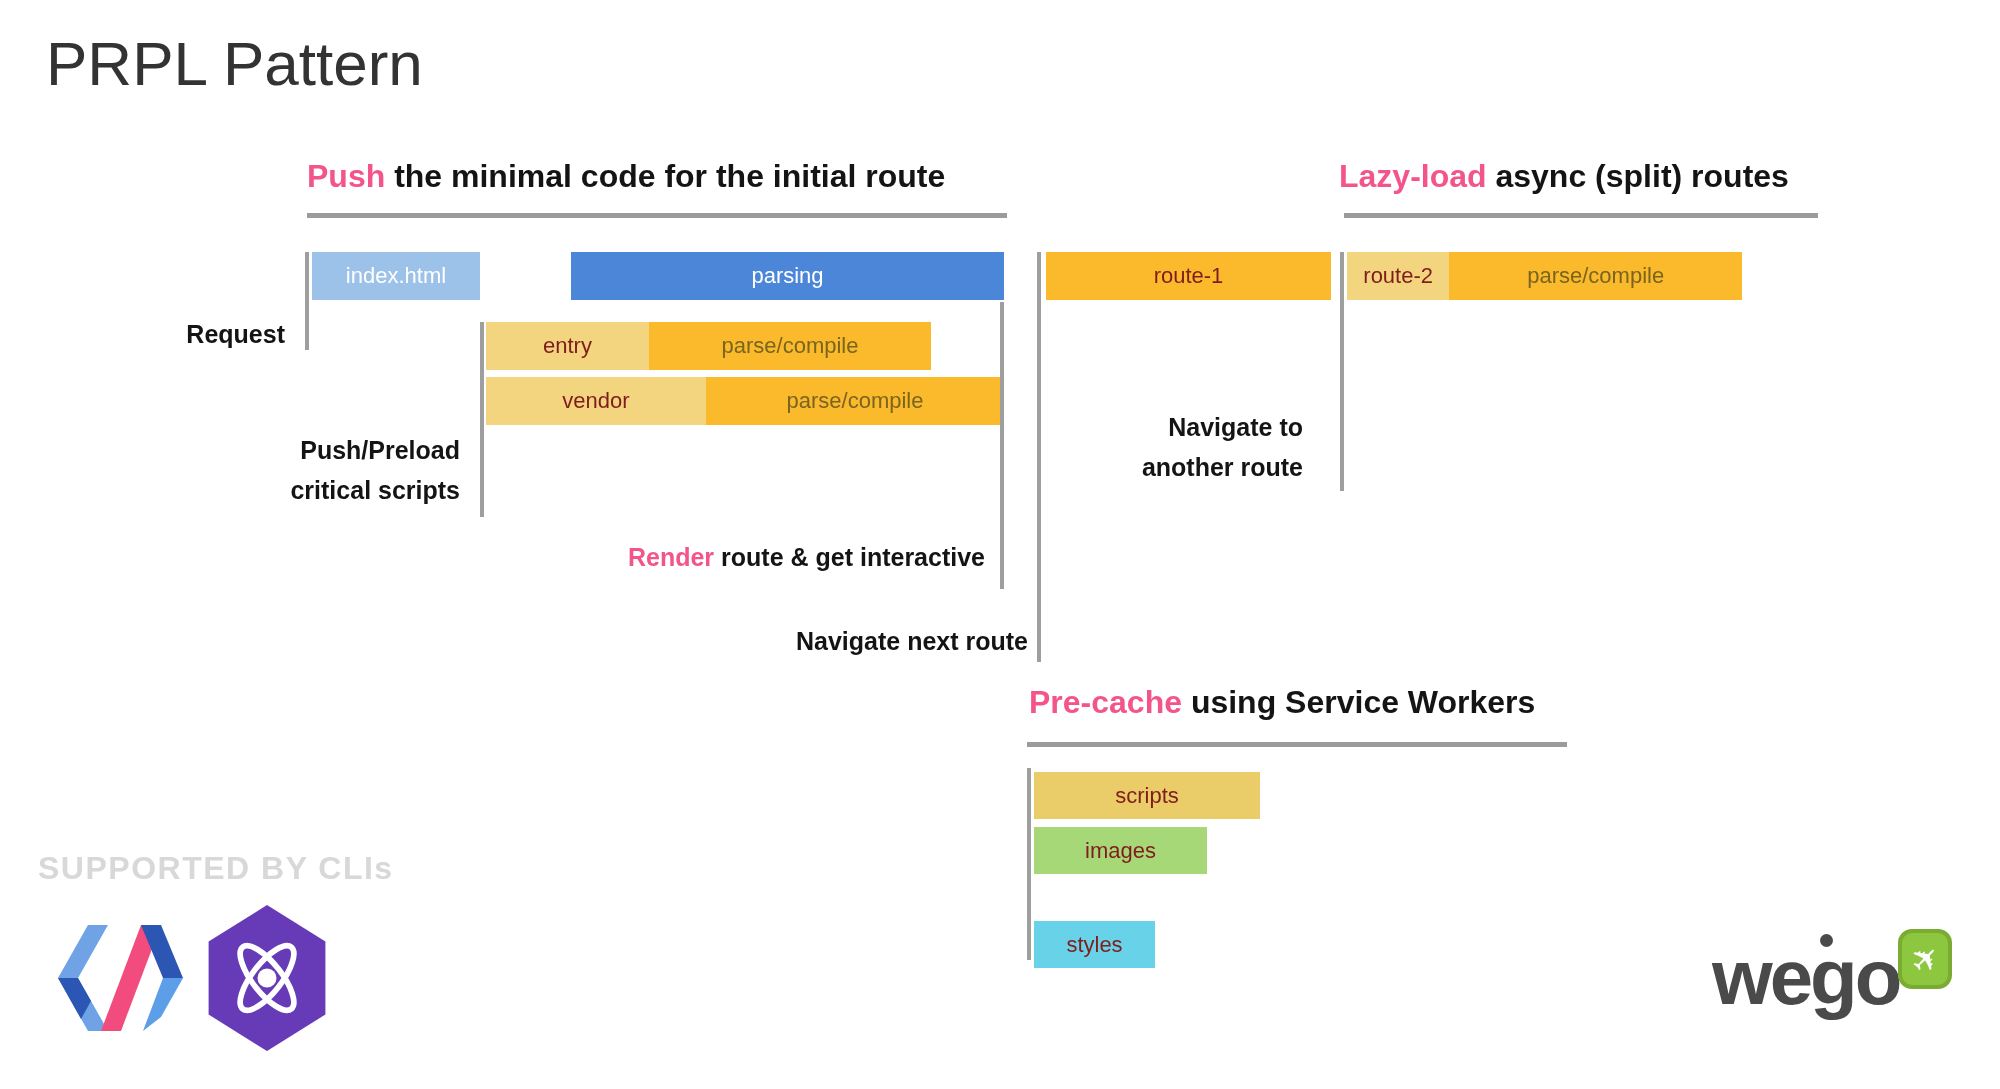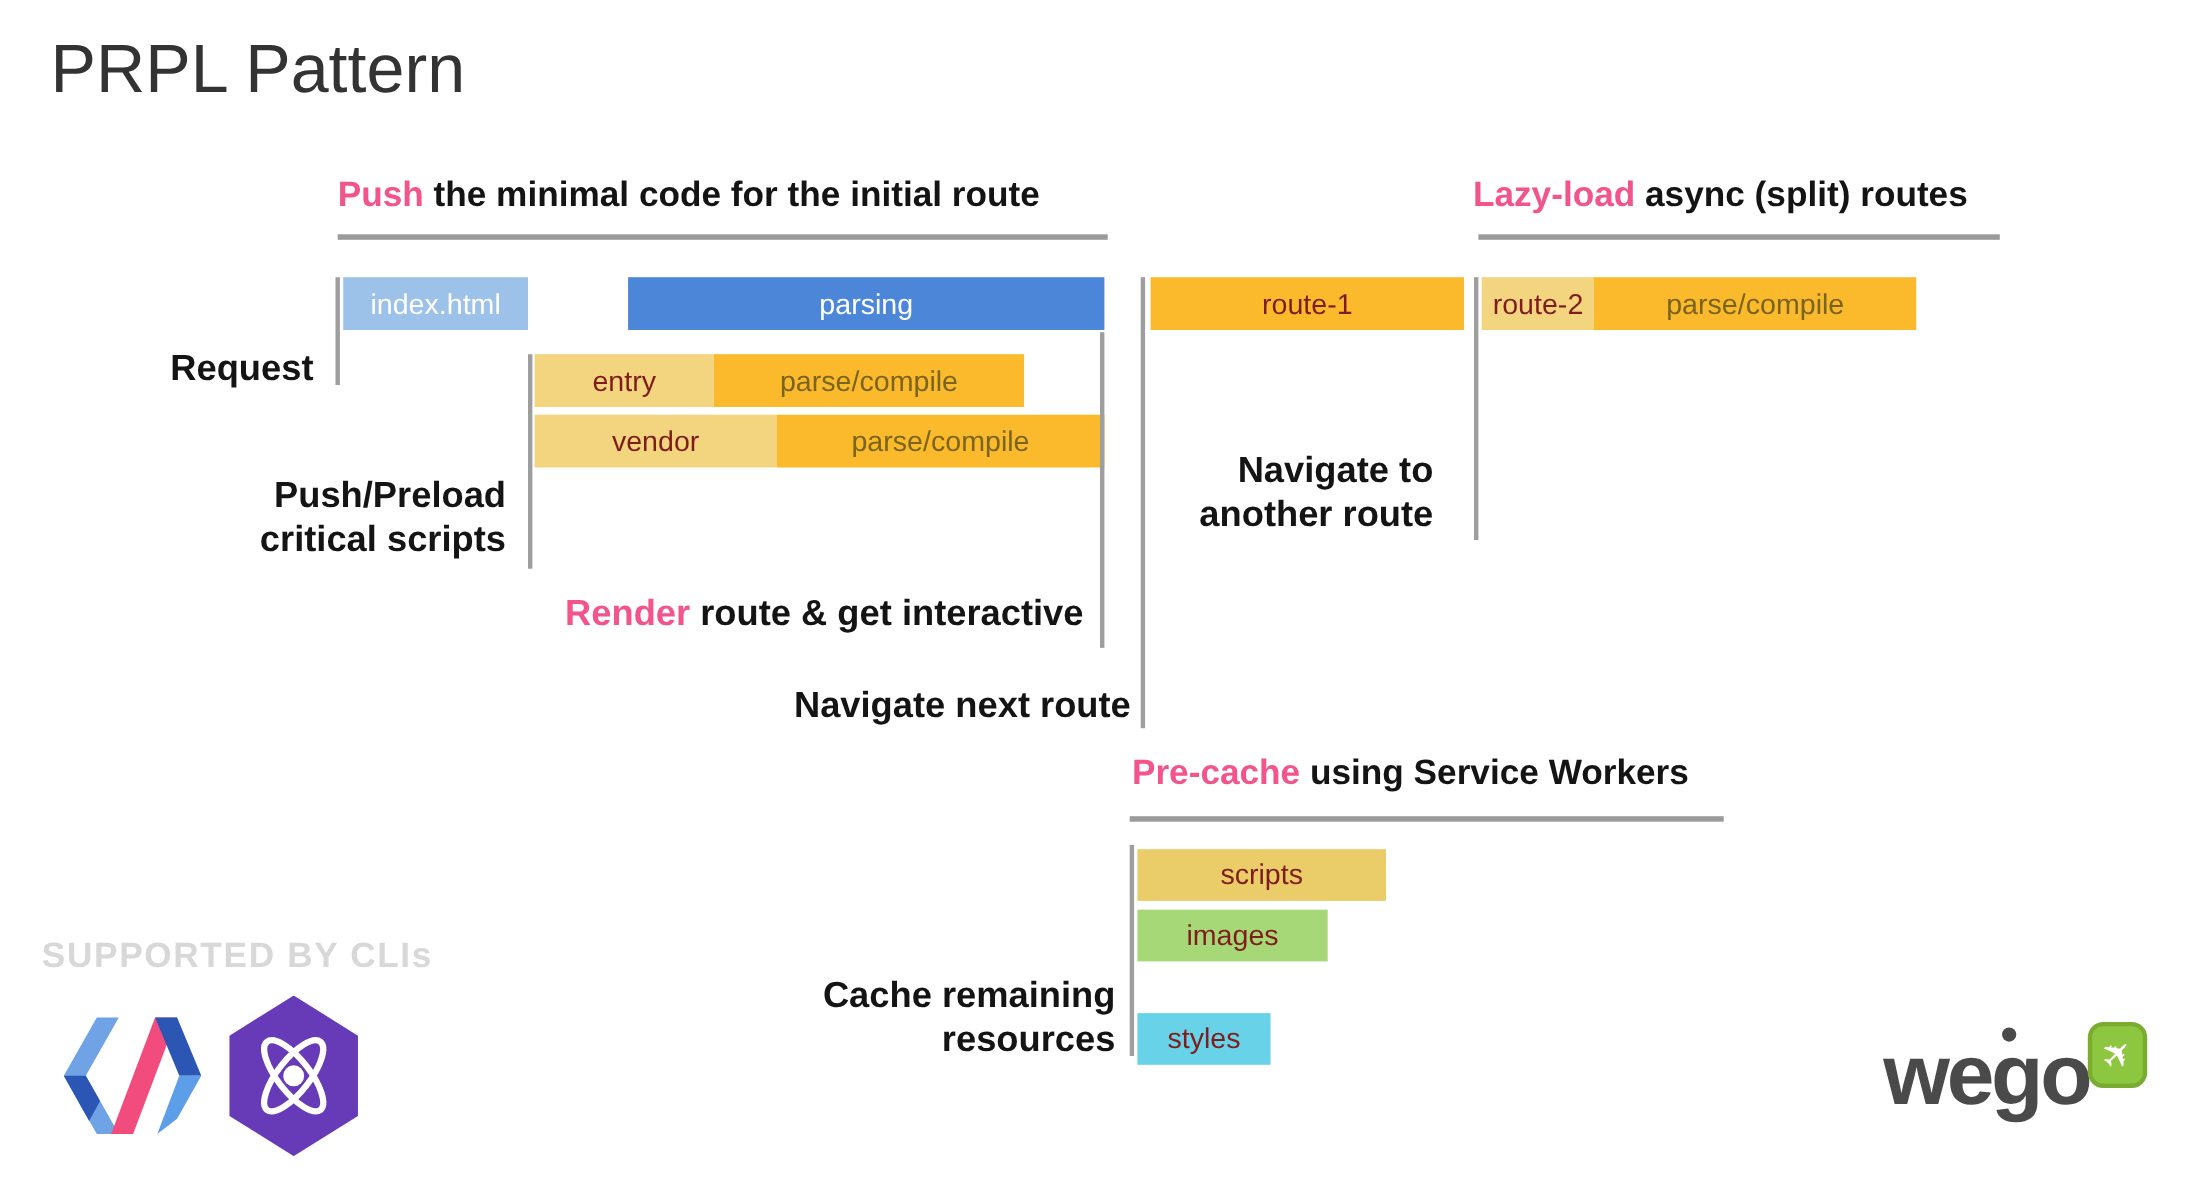--- a/index.html
+++ b/index.html
@@ -8,33 +8,33 @@
     font-family:"Liberation Sans", sans-serif;color:#111;
   }
   .abs{position:absolute;}
   
   .heading{position:absolute;font-size:32px;font-weight:700;color:#141414;white-space:nowrap;}
   .pink{color:#F2548B;}
   .hline{position:absolute;height:5px;background:#9B9B9B;}
   .vline{position:absolute;width:4px;background:#9E9E9E;}
   
   .bar{position:absolute;height:48px;display:flex;align-items:stretch;}
-  .seg{height:100%;display:flex;align-items:center;justify-content:center;font-size:26px;white-space:nowrap;}
+  .seg{height:100%;display:flex;align-items:center;justify-content:center;font-size:22px;white-space:nowrap;}
   .seg.white-text{color:#ffffff;}
   .seg.dark-text{color:#7f1d1d;}
   .seg.brown-text{color:#7A641F;}
   .c-lightblue{background:#9DC2E9;}
   .c-blue{background:#4C86D9;}
   .c-orange{background:#FBBA2C;}
   .c-lightgold{background:#F3D57F;}
   .c-gold{background:#EACC69;}
   .c-green{background:#A7D877;}
   .c-cyan{background:#68D2E8;margin-top:39px;}
   
-  .biglabel{position:absolute;font-size:33px;font-weight:700;color:#141414;white-space:nowrap;line-height:40px;}
+  .biglabel{position:absolute;font-size:25px;font-weight:700;color:#141414;white-space:nowrap;line-height:40px;}
   .right-align{text-align:right;}
   
   .title{position:absolute;left:46px;top:28px;font-size:62px;font-weight:300;color:#333;letter-spacing:0px;}
   
   .muted{position:absolute;font-size:32px;font-weight:700;color:#D8D8D8;letter-spacing:1.5px;white-space:nowrap;}
   .wego-text{position:absolute;left:1712px;top:938px;font-size:78px;font-weight:700;color:#4A4A4A;letter-spacing:-3px;line-height:1;}
   .wego-dot{position:absolute;left:1820px;top:934px;width:13px;height:13px;border-radius:50%;background:#4A4A4A;}
   .wego-badge{
     position:absolute;left:1898px;top:929px;width:54px;height:60px;border-radius:14px;
     background:#8DC63F;border:4px solid #79AC30;box-sizing:border-box;
@@ -116,24 +116,20 @@
   <div class="bar" style="left:1034px;top:772px;width:226px;height:47px;">
     <div class="seg c-gold dark-text" style="width:100%;">scripts</div>
   </div>
   <div class="bar" style="left:1034px;top:827px;width:173px;height:47px;">
     <div class="seg c-green dark-text" style="width:100%;">images</div>
   </div>
   <div class="bar" style="left:1034px;top:882px;width:121px;height:47px;">
     <div class="seg c-cyan dark-text" style="width:100%;">styles</div>
   </div>
 
-  <div class="biglabel right-align" style="right:986px;top:884px;">
-    <div>Cache remaining</div>
-    <div>resources</div>
-  </div>
 
   <div class="muted" style="left:38px;top:850px;">SUPPORTED BY CLIs</div>
 
   <svg class="abs" style="left:53px;top:922px;" width="130" height="112" viewBox="0 0 130 110">
     <polygon points="35,2 55,2 25,55 55,108 35,108 5,55" fill="#6FA3E6"></polygon>
     <polygon points="5,55 25,55 38,78 28,96" fill="#2B56B3"></polygon>
     <polygon points="48,108 88,2 108,2 68,108" fill="#F24C7E"></polygon>
     <polygon points="88,2 108,2 130,55 110,55" fill="#2B56B3"></polygon>
     <polygon points="110,55 130,55 108,94 90,108" fill="#5C9FE8"></polygon>
   </svg>

